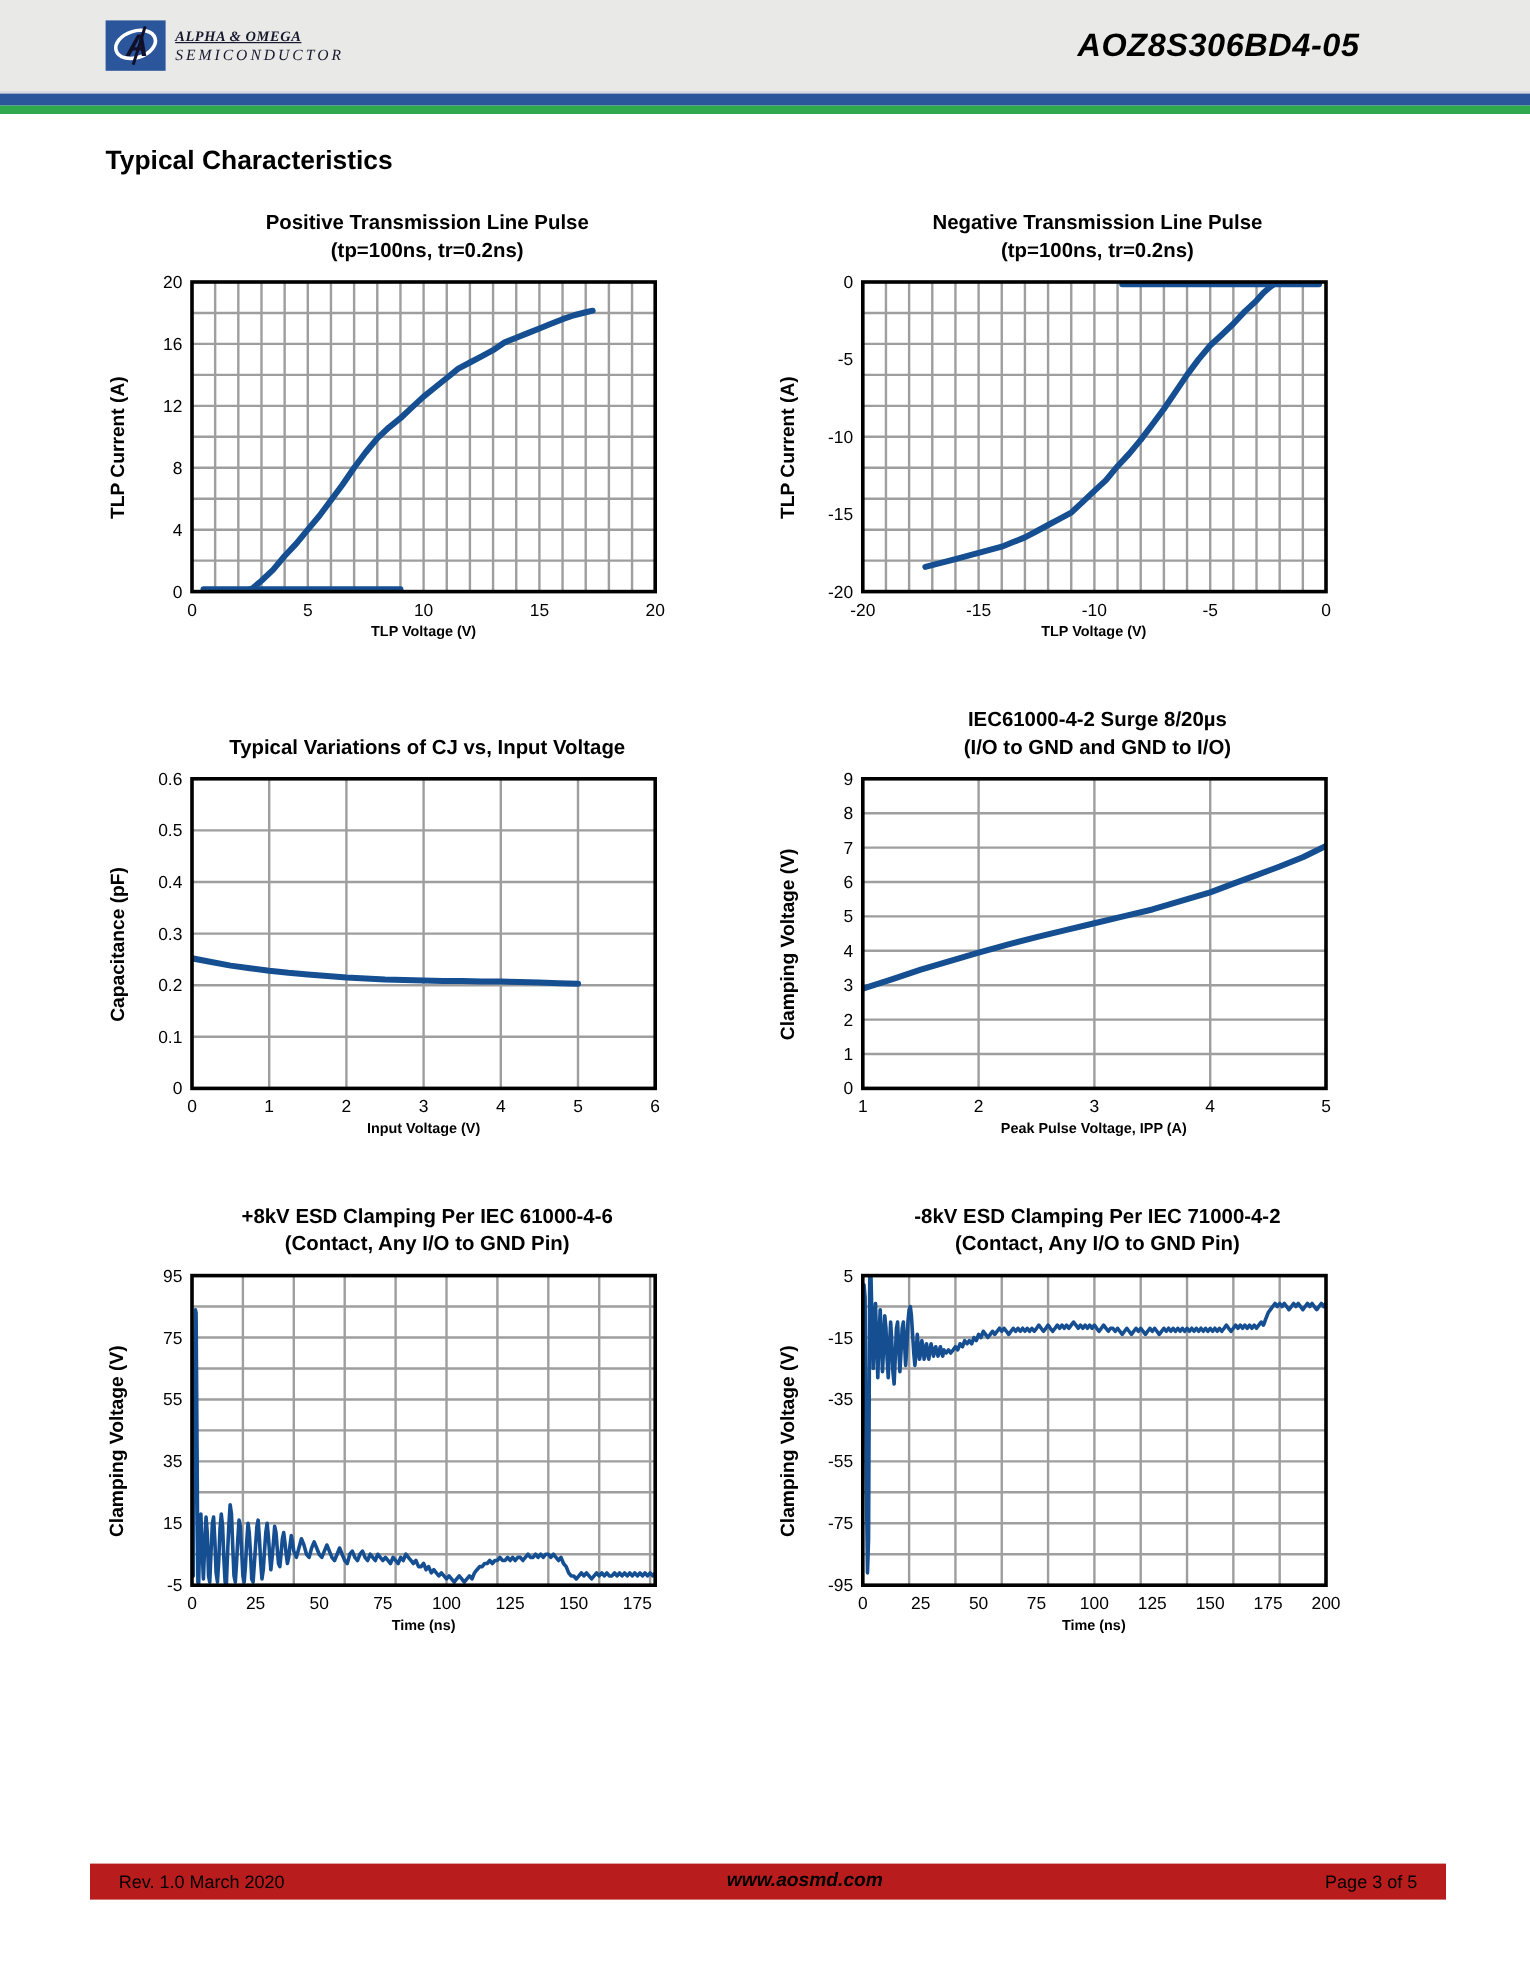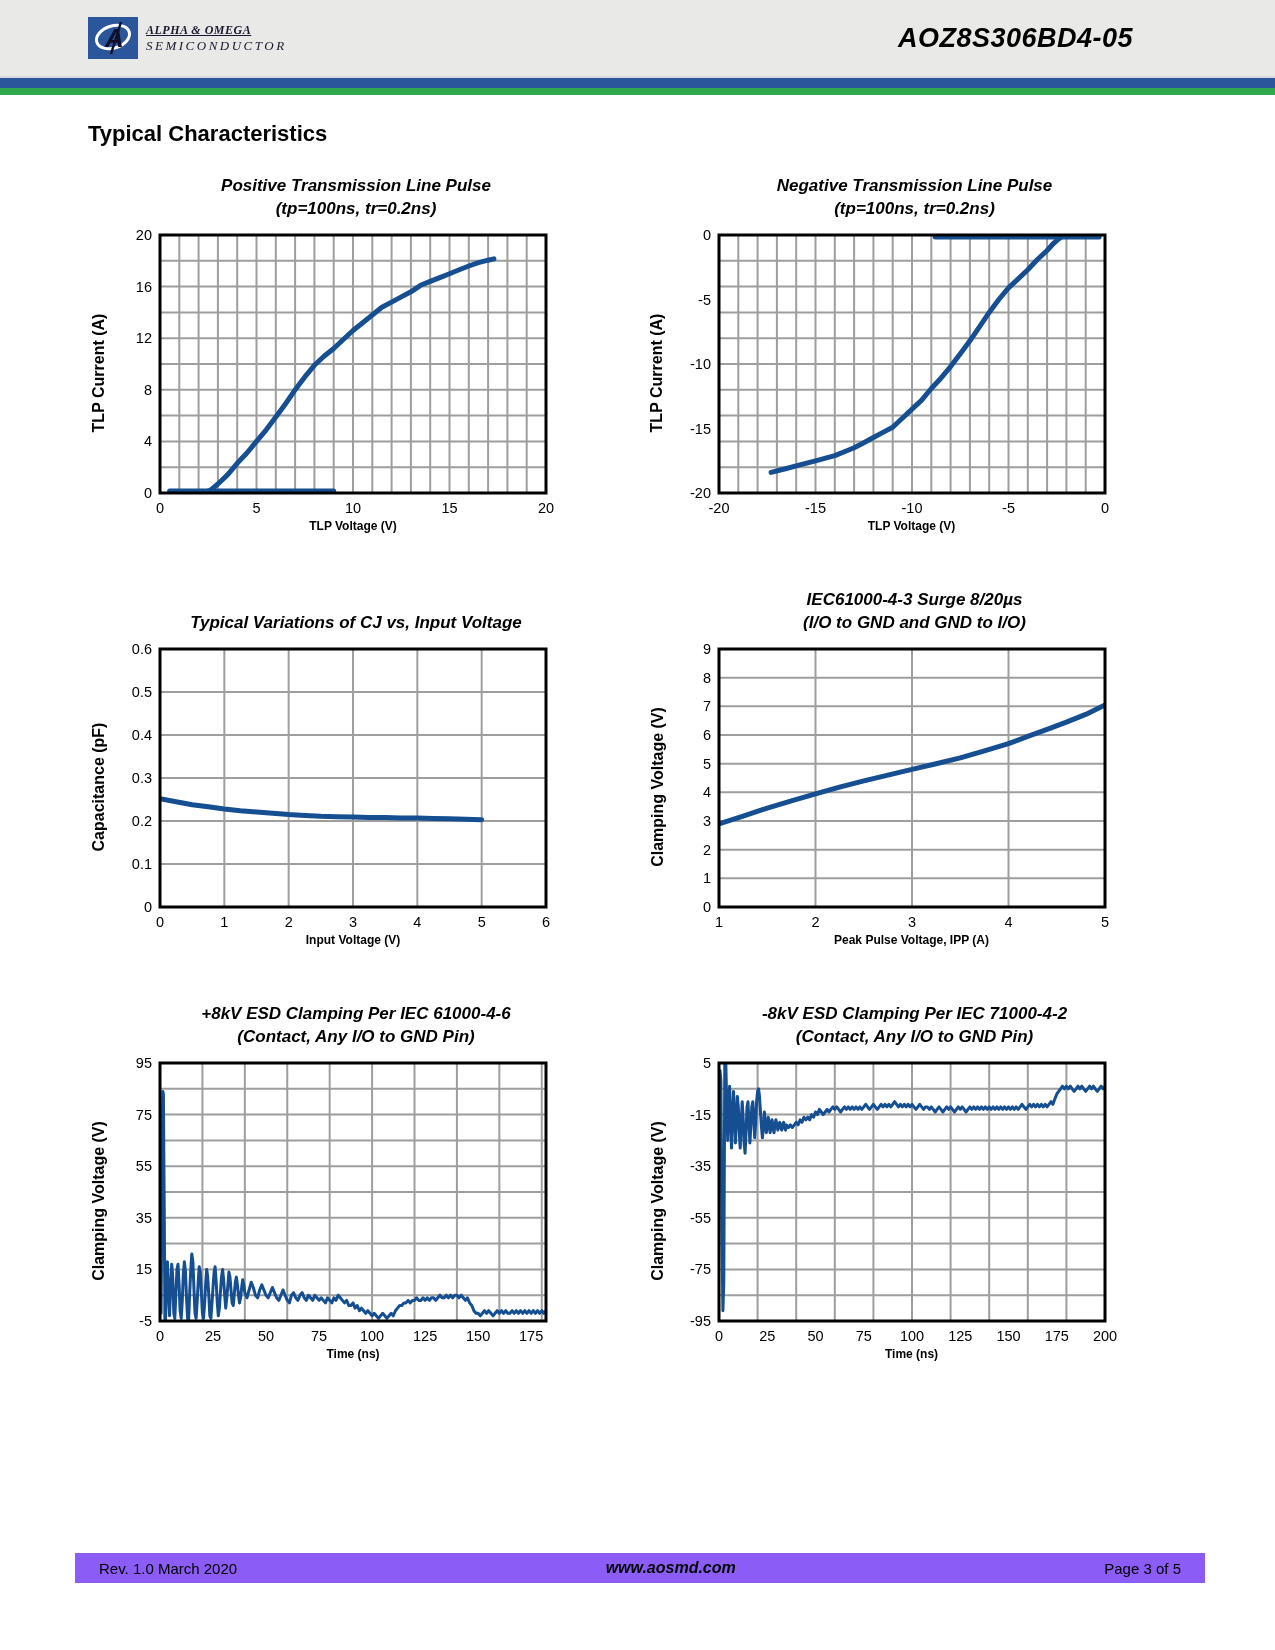--- a/index.html
+++ b/index.html
@@ -14,30 +14,30 @@
   .logo-text .l2{font-family:"Liberation Serif", serif;font-style:italic;font-size:13px;letter-spacing:2.5px;color:#17172e;}
   .partnum{font-size:27px;font-weight:bold;font-style:italic;letter-spacing:.5px;}
   .bar-blue{height:10px;background:#2b569b;}
   .bar-green{height:7px;background:#2fa84e;}
 
   .section-title{margin:26px 0 0 88px;font-size:22px;font-weight:bold;}
 
   
   .grid{margin:18px 88px 0 88px;display:grid;grid-template-columns:1fr 1fr;column-gap:18px;row-gap:46px;}
   .chart{width:500px;}
-  .ctitle{height:56px;display:flex;flex-direction:column;justify-content:flex-end;align-items:center;margin-left:64px;width:408px;text-align:center;font-weight:bold;font-size:17px;line-height:1.35;font-style:italic;}
+  .ctitle{height:56px;display:flex;flex-direction:column;justify-content:flex-end;align-items:center;margin-left:64px;width:408px;text-align:center;font-weight:bold;font-size:17px;line-height:1.35;}
   .cbody{display:flex;align-items:center;margin-top:6px;}
   .ylab{width:22px;display:flex;align-items:center;justify-content:center;height:292px;}
   .ylab span{transform:rotate(-90deg);white-space:nowrap;font-weight:bold;font-size:16px;}
   .xlab{margin-left:72px;width:386px;text-align:center;font-weight:bold;font-size:12px;margin-top:0px;}
   svg{display:block;}
   svg text{font-family:"Liberation Sans", sans-serif;}
 
   
-  .footer{position:absolute;top:1553px;left:75px;width:1130px;height:30px;background:#8b5cf6;display:flex;align-items:center;justify-content:space-between;padding:0 24px;box-sizing:border-box;font-size:15px;}
+  .footer{position:absolute;top:1553px;left:75px;width:1130px;height:30px;background:#b91c1c;display:flex;align-items:center;justify-content:space-between;padding:0 24px;box-sizing:border-box;font-size:15px;}
   .footer .mid{font-weight:bold;font-style:italic;font-size:16px;}
 </style>
 </head>
 <body>
 
 <div id="page">
 
   <div class="hdr-band">
     <div class="logo">
       <div class="logo-box">
@@ -219,21 +219,21 @@
             <text x="42" y="98.99999999999997" text-anchor="end" font-size="14.5" fill="#000">0.4</text>
             <text x="42" y="56" text-anchor="end" font-size="14.5" fill="#000">0.5</text>
             <text x="42" y="13" text-anchor="end" font-size="14.5" fill="#000">0.6</text>
           </svg>
       </div>
       <div class="xlab">Input Voltage (V)</div>
     </div>
 
     <div class="chart">
       <div class="ctitle">
-        <span>IEC61000-4-3 Surge 8/20µs</span>
+        <span>IEC61000-4-2 Surge 8/20µs</span>
         <span>(I/O to GND and GND to I/O)</span>
       </div>
       <div class="cbody">
         <div class="ylab">
             <span>Clamping Voltage (V)</span>
           </div>
         <svg width="450" height="292" viewBox="0 0 450 292">
             <clipPath id="clip3">
               <rect x="50" y="8" width="386" height="258"></rect>
             </clipPath>

